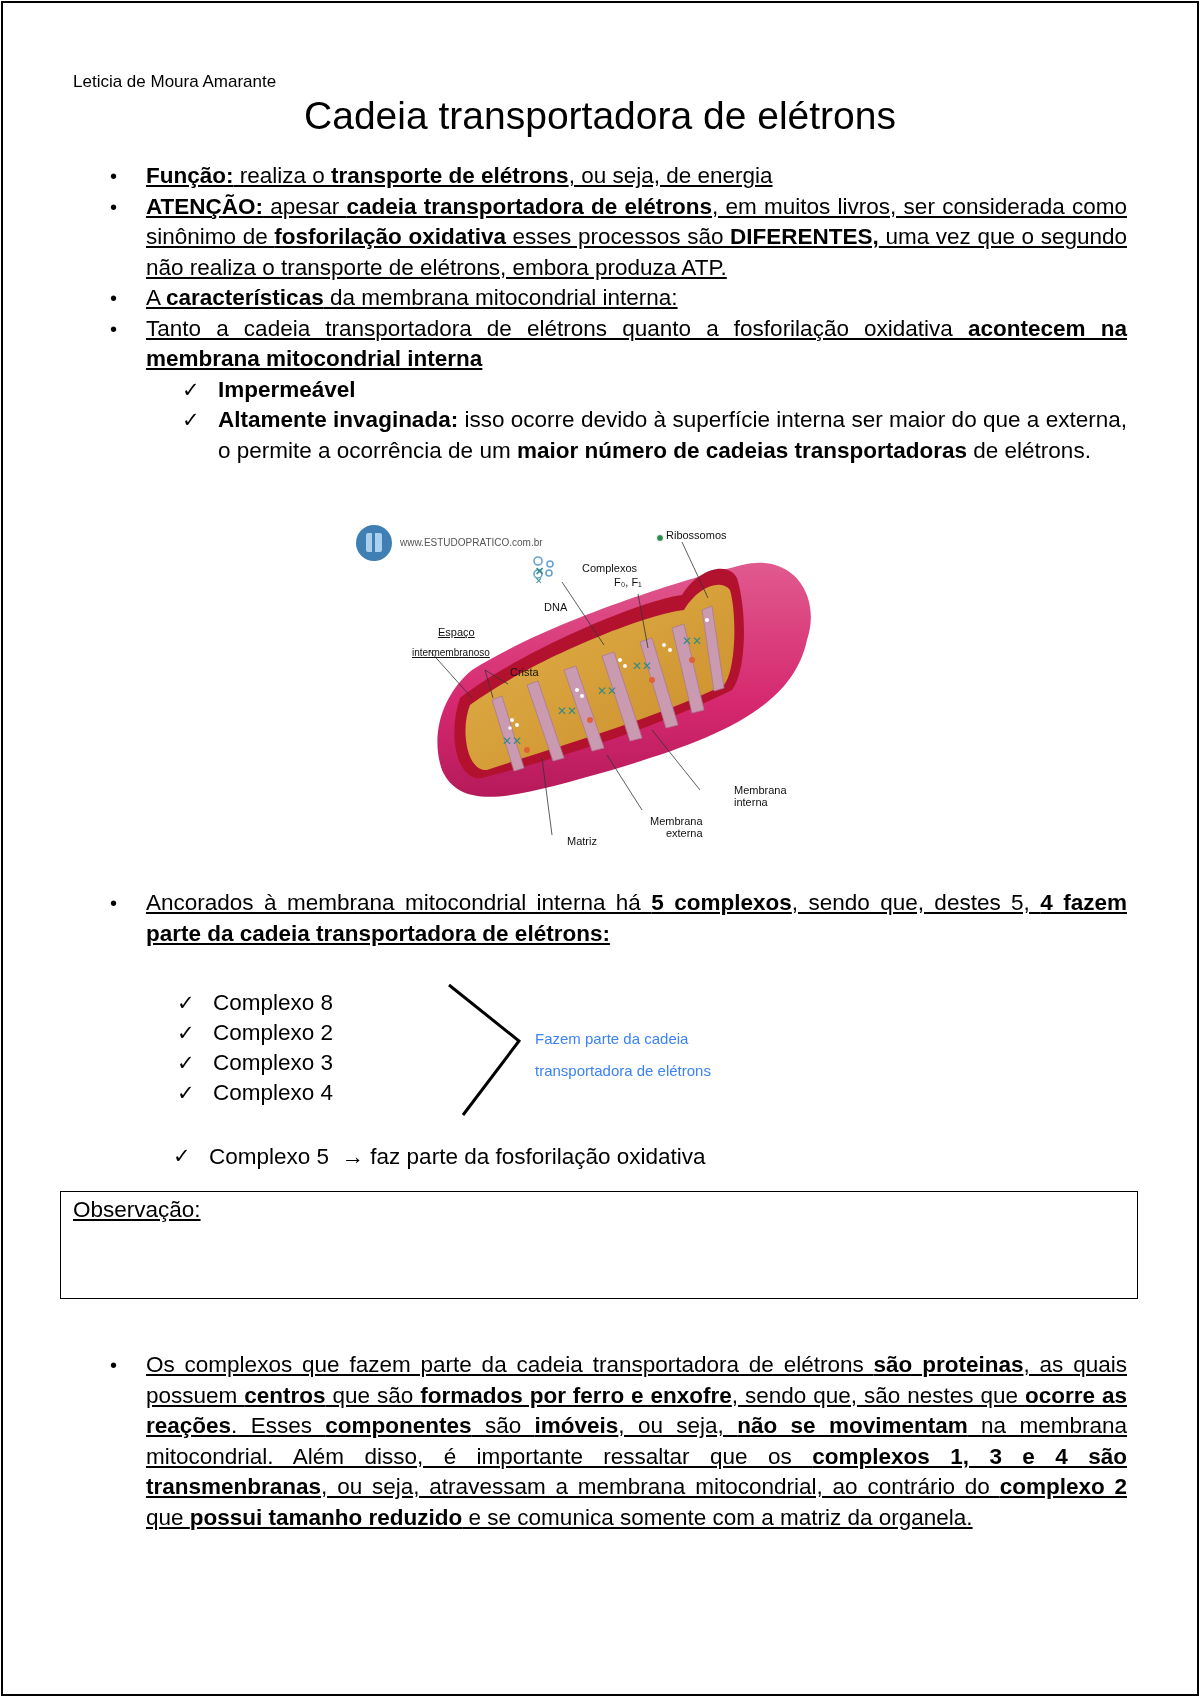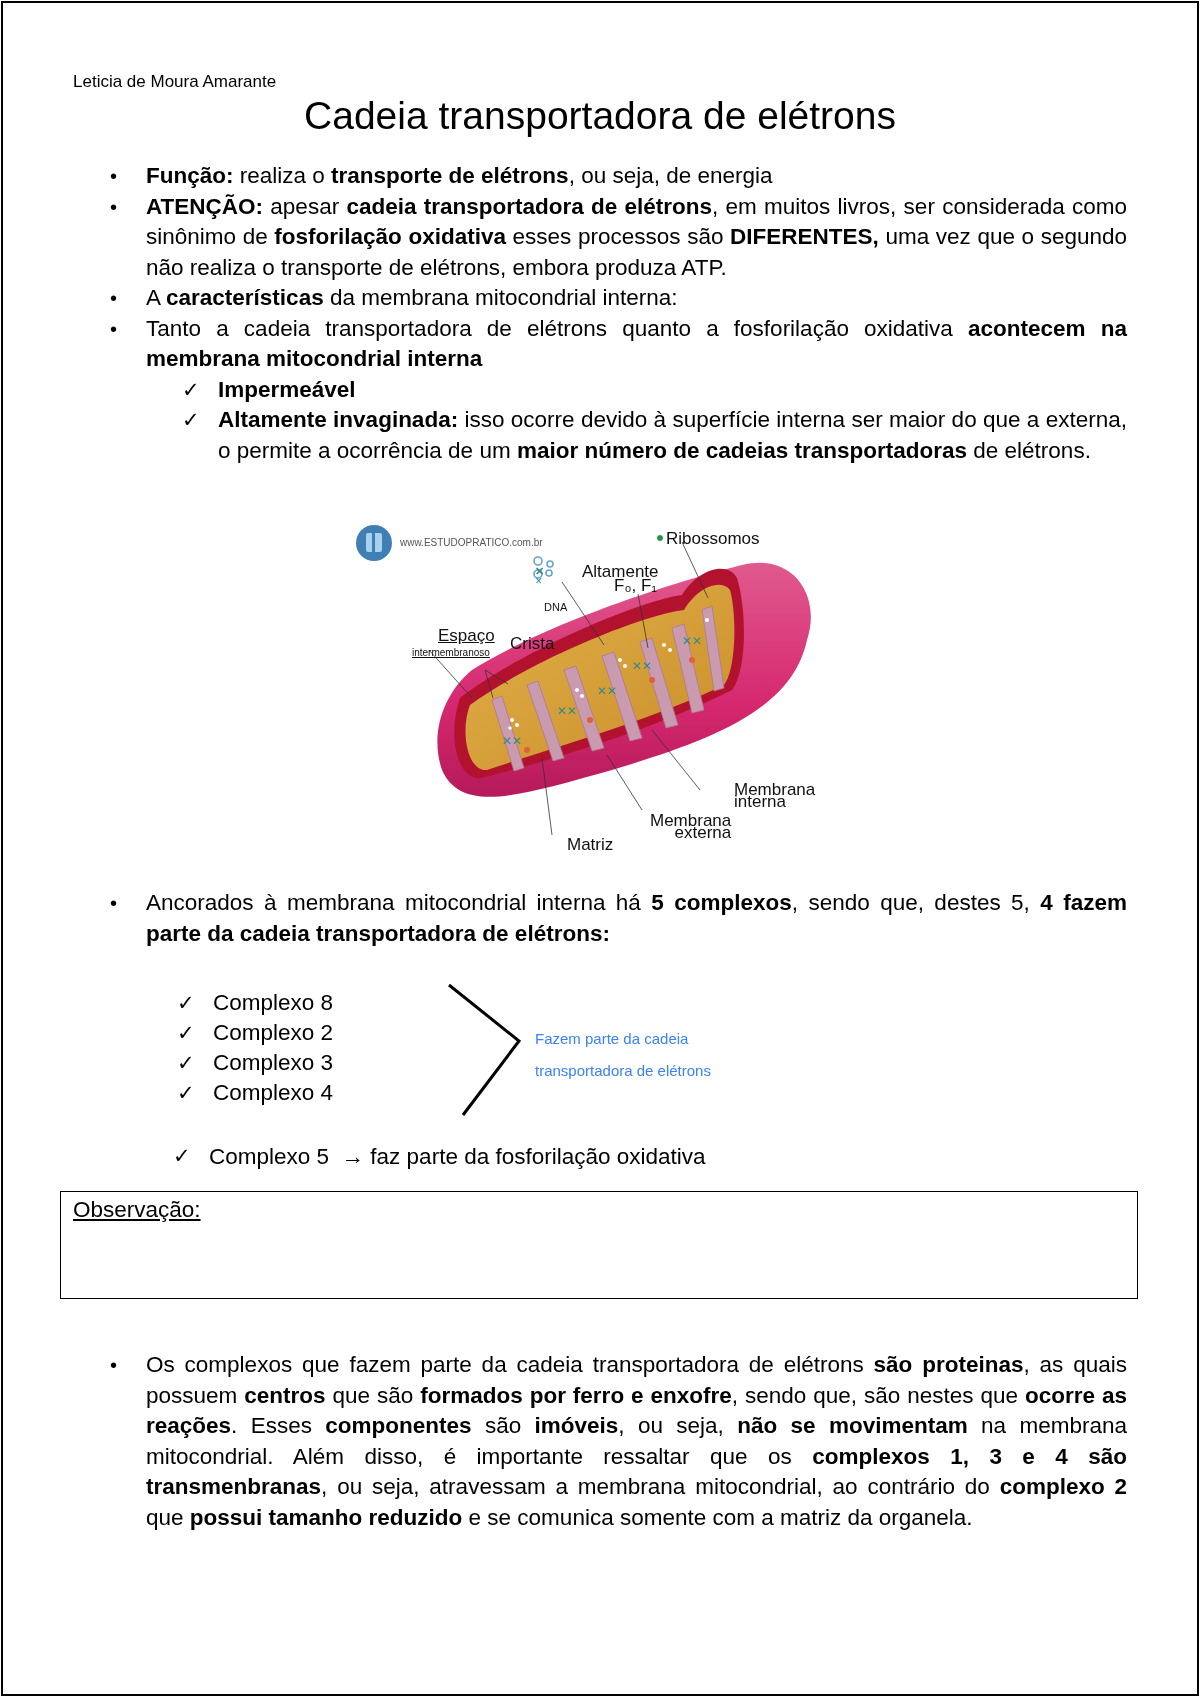--- a/index.html
+++ b/index.html
@@ -5,29 +5,29 @@
   html, body { margin: 0; padding: 0; background: #ffffff; }
   body { width: 1200px; height: 1697px; position: relative; overflow: hidden;
          font-family: "Liberation Sans", sans-serif; color: #000; }
   .page-border { position: absolute; left: 1px; top: 1px; width: 1194px; height: 1691px;
                  border: 2px solid #000; box-sizing: content-box; }
   .author { position: absolute; left: 73px; top: 72px; font-size: 17px; }
   .title { position: absolute; left: 0; width: 1200px; top: 94px; text-align: center;
            font-size: 39px; font-weight: normal; margin: 0; }
   .body-text { font-size: 22.5px; line-height: 30.5px; }
   ul.bullets { list-style: none; margin: 0; padding: 0; }
-  .bullet { position: relative; padding-left: 0; text-align: justify; }
+  .bullet { position: relative; padding-left: 0; text-align: justify; text-decoration: underline; }
   .bullet::before { content: "\2022"; position: absolute; left: -36px; top: 0; font-size: 20px; }
   .block { position: absolute; left: 146px; width: 981px; }
   .check-item { position: relative; text-align: justify; }
   .check { position: absolute; left: -36px; top: 0; font-size: 21px; }
   .b { font-weight: bold; }
   .sublist { margin-left: 72px; }
   .figure { position: absolute; left: 352px; top: 520px; width: 480px; height: 335px; }
-  .fig-label { position: absolute; font-size: 17px; font-family: "Liberation Sans", sans-serif; color: #111; }
+  .fig-label { position: absolute; font-size: 11px; font-family: "Liberation Sans", sans-serif; color: #111; }
   .fig-small { font-size: 10px; }
   .complex-list { position: absolute; left: 213px; top: 988px; }
   .complex-list .row { position: relative; font-size: 22.5px; line-height: 30px; }
   .complex-list .check { left: -36px; }
   .bracket-note { position: absolute; left: 535px; top: 1011px; font-size: 15px; line-height: 32px; color: #3b82f6; margin-top: 12px; }
   .complex5 { position: absolute; left: 209px; top: 1144px; font-size: 22.5px; }
   .obs-box { position: absolute; left: 60px; top: 1191px; width: 1078px; height: 108px;
              border: 1.5px solid #000; box-sizing: border-box; padding: 3px 12px; }
   .obs-title { font-size: 22.5px; text-decoration: underline; line-height: 30px; }
   .obs-text { font-size: 22.5px; line-height: 30.5px; text-align: justify; margin-top: 14px; }
@@ -146,26 +146,26 @@
       <line x1="77" y1="130" x2="120" y2="178"></line>
       <line x1="133" y1="150" x2="156" y2="164"></line>
       <line x1="133" y1="150" x2="141" y2="178"></line>
       <line x1="300" y1="210" x2="348" y2="270"></line>
       <line x1="255" y1="235" x2="290" y2="290"></line>
       <line x1="190" y1="238" x2="200" y2="315"></line>
     </g>
   </svg>
   <div class="fig-label fig-small" style="left:48px;top:17px;color:#555;">www.ESTUDOPRATICO.com.br</div>
   <div class="fig-label" style="left:314px;top:9px;">Ribossomos</div>
-  <div class="fig-label" style="left:230px;top:42px;">Altamente</div>
+  <div class="fig-label" style="left:230px;top:42px;">Complexos</div>
   <div class="fig-label" style="left:262px;top:56px;">F₀, F₁</div>
   <div class="fig-label fig-small" style="left:192px;top:81px;font-size:11px;">DNA</div>
   <div class="fig-label" style="left:86px;top:106px;text-decoration:underline;">Espaço</div>
   <div class="fig-label fig-small" style="left:60px;top:127px;text-decoration:underline;">intermembranoso</div>
-  <div class="fig-label" style="left:158px;top:114px;">Crista</div>
+  <div class="fig-label" style="left:158px;top:146px;">Crista</div>
   <div class="fig-label" style="left:382px;top:264px;line-height:12px;">
     <div>Membrana</div>
     <div>interna</div>
   </div>
   <div class="fig-label" style="left:298px;top:295px;line-height:12px;text-align:right;">
     <div>Membrana</div>
     <div>externa</div>
   </div>
   <div class="fig-label" style="left:215px;top:315px;">Matriz</div>
 </div>

